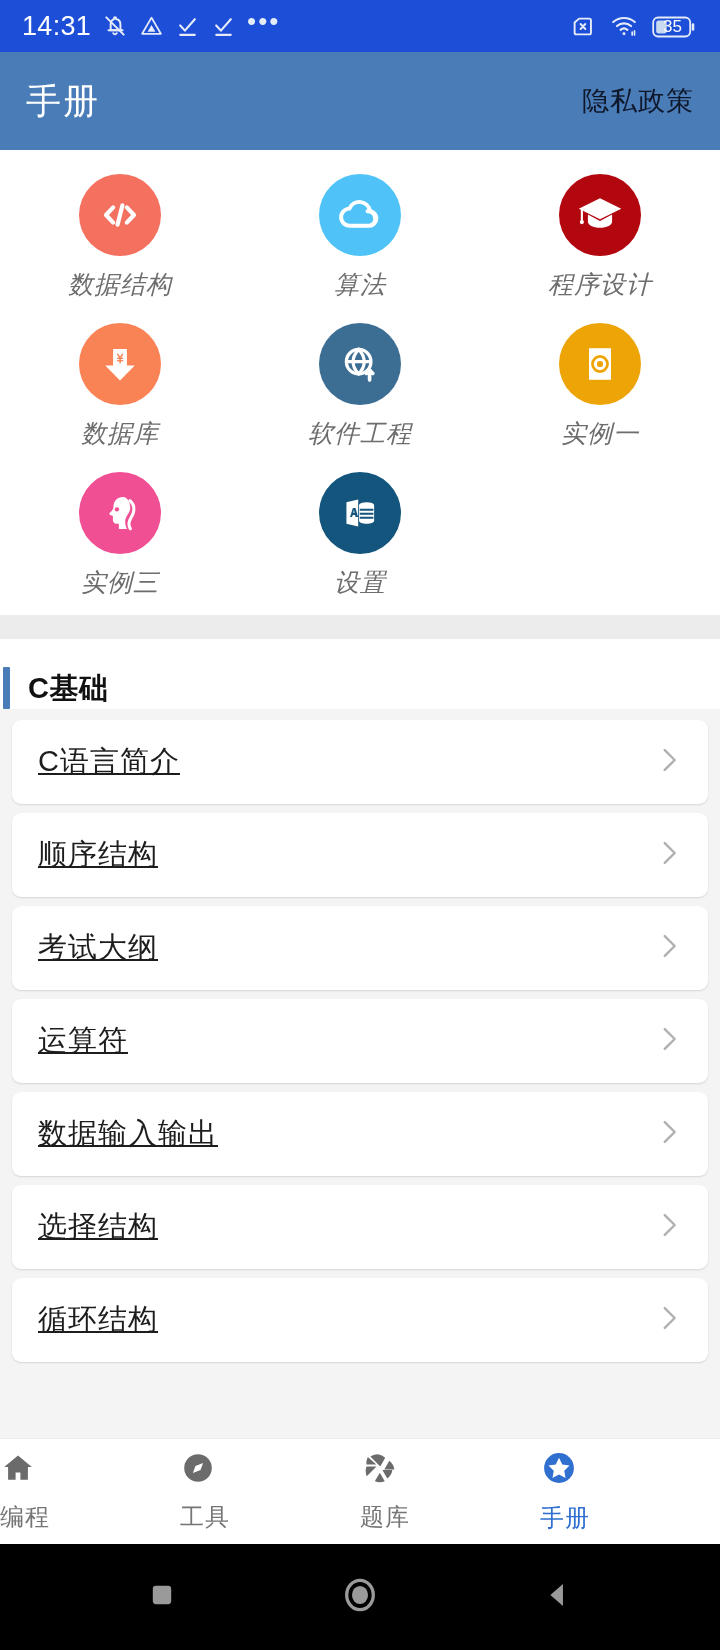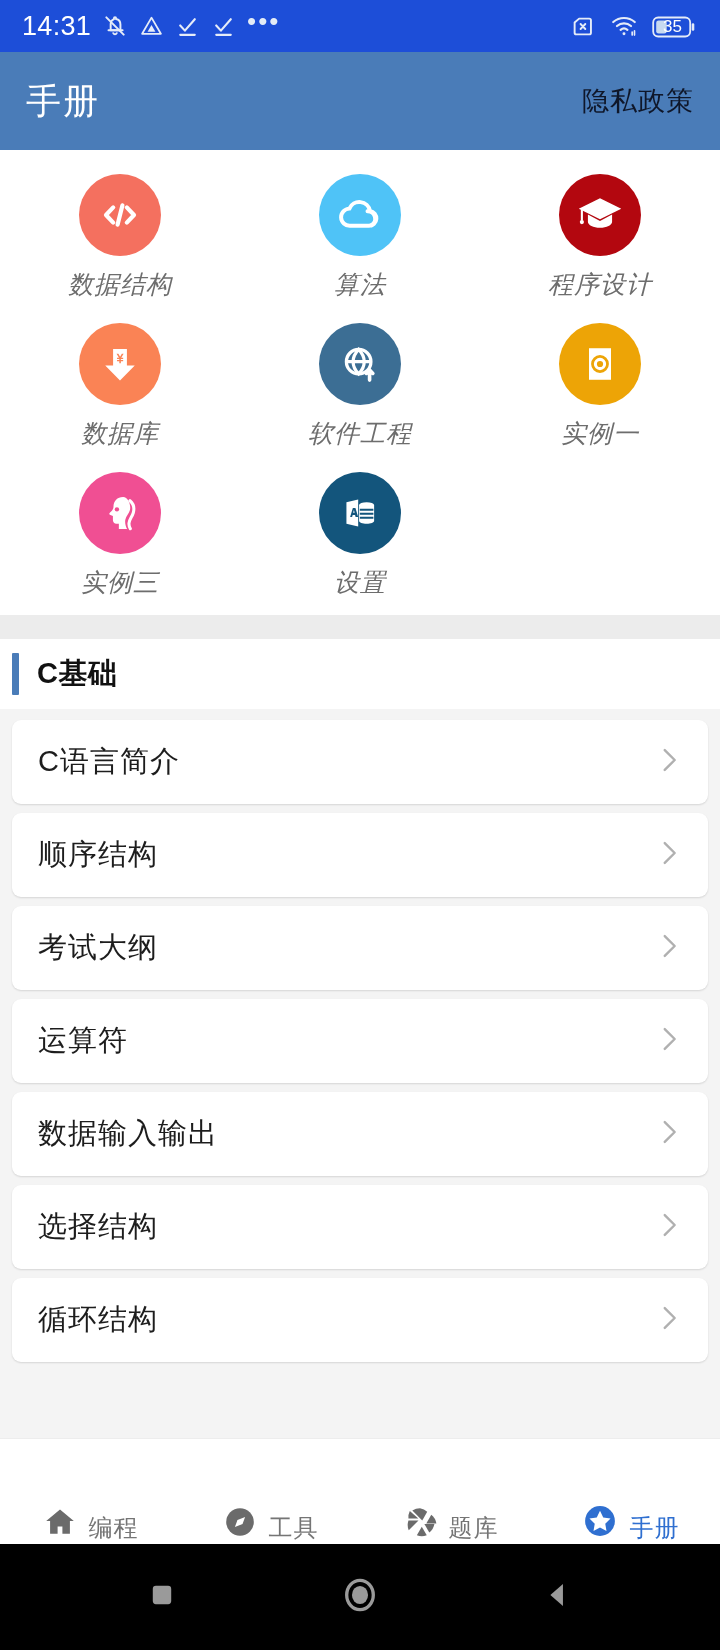--- a/index.html
+++ b/index.html
@@ -45,42 +45,42 @@
     display:flex; align-items:center; justify-content:center;
     margin-bottom:12px;
   }
   .glabel { font-size:25px; color:#6d6d6d; letter-spacing:1px; }
 
   
   .band { height:24px; background:#ececec; flex:0 0 auto; }
 
   
   .sect {
-    background:#ffffff; display:flex; align-items:center;
-    height:70px; padding-left:12px; flex:0 0 auto;
+    background:#ffffff; display:flex; align-items:flex-end;
+    height:70px; padding-left:3px; flex:0 0 auto;
   }
   .sect-bar { width:7px; height:42px; background:#4a7cb8; border-radius:1px; margin-right:18px; }
   .sect-title { font-size:29px; font-weight:bold; color:#111111; letter-spacing:.5px; }
 
   
   .listarea { flex:1 1 auto; background:#f4f4f4; padding:6px 0 0 0; overflow:hidden; position:relative; }
   .card {
     background:#ffffff; margin:5px 12px 9px 12px; border-radius:9px;
     height:84px; display:flex; align-items:center; padding:0 22px 0 26px;
     box-shadow:0 1px 2px rgba(0,0,0,.13);
   }
-  .card-label { font-size:29px; color:#1d1d1d; letter-spacing:1px; }
+  .card-label { font-size:29px; color:#1d1d1d; letter-spacing:1px;text-decoration:underline; }
   .chev { margin-left:auto; }
 
   
   .tabbar {
     height:106px; background:#ffffff; display:flex; flex:0 0 auto;
     border-top:1px solid #ededed; position:relative; z-index:5;
   }
-  .tab { flex:1; display:flex; flex-direction:row; align-items:flex-end; justify-content:center; gap:11px; }
+  .tab { flex:1; display:flex; flex-direction:column; align-items:flex-start; justify-content:center; gap:11px; }
   .tab-label { font-size:24px; color:#757575; letter-spacing:1px; }
   .tab.active .tab-label { color:#2f6fd0; }
 
   
   .navbar { height:106px; background:#000000; display:flex; align-items:center; justify-content:center; gap:160px; flex:0 0 auto; }
 </style>
 </head>
 <body>
 
 <div id="app">

